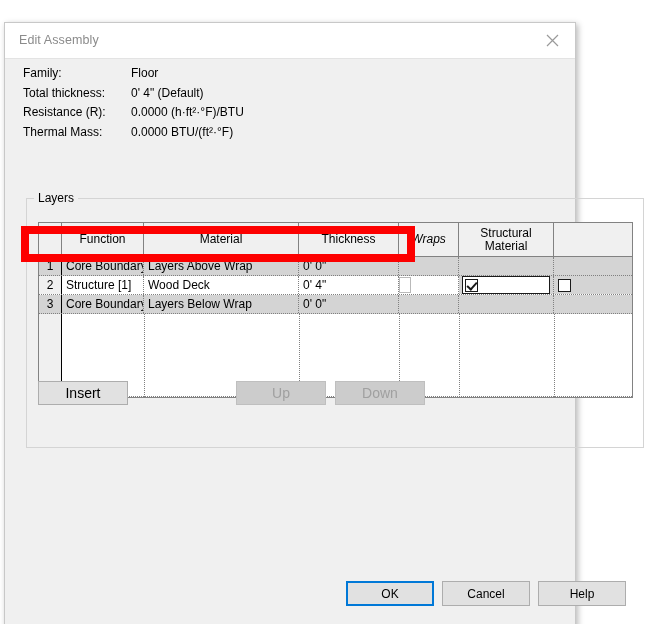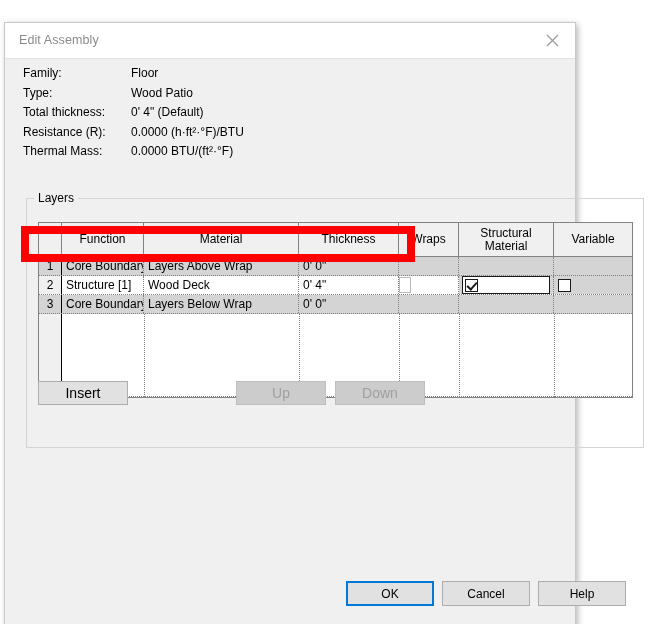--- a/index.html
+++ b/index.html
@@ -344,24 +344,20 @@
   </div>
 
   <div id="dialog-body">
 
     <div id="properties">
       <div class="prop-row">
         <span class="prop-label">Family:</span>
         <span class="prop-value">Floor</span>
       </div>
       <div class="prop-row">
-        <span class="prop-label">Type:</span>
-        <span class="prop-value">Wood Patio</span>
-      </div>
-      <div class="prop-row">
         <span class="prop-label">Total thickness:</span>
         <span class="prop-value">0'  4" (Default)</span>
       </div>
       <div class="prop-row">
         <span class="prop-label">Resistance (R):</span>
         <span class="prop-value">0.0000 (h·ft²·°F)/BTU</span>
       </div>
       <div class="prop-row">
         <span class="prop-label">Thermal Mass:</span>
         <span class="prop-value">0.0000 BTU/(ft²·°F)</span>
@@ -371,26 +367,25 @@
     <div id="layers-group"></div>
     <div id="layers-group-label">Layers</div>
 
     <div id="layers-table">
 
       <div class="tbl-row" id="thead">
         <div class="th" style="left:0px;width:23px;"></div>
         <div class="th" style="left:23px;width:82px;">Function</div>
         <div class="th" style="left:105px;width:155px;">Material</div>
         <div class="th" style="left:260px;width:100px;">Thickness</div>
-        <div class="th" style="left:360px;width:60px;">Wraps</div>
+        <div class="th" style="left:360px;width:60px;font-style:italic;">Wraps</div>
         <div class="th" style="left:420px;width:95px;flex-direction:column;">
           <span>Structural</span>
           <span>Material</span>
         </div>
-        <div class="th last" style="left:515px;width:78px;">Variable</div>
       </div>
 
       <div class="tbl-row drow row-shade" id="row-1" style="top:34px;">
         <div class="cell numcol row-shade" style="left:0px;width:23px;">1</div>
         <div class="cell row-shade" style="left:23px;width:82px;">Core Boundary</div>
         <div class="cell row-shade" style="left:105px;width:155px;">Layers Above Wrap</div>
         <div class="cell row-shade" style="left:260px;width:100px;">0'  0"</div>
         <div class="cell row-shade" style="left:360px;width:60px;"></div>
         <div class="cell row-shade" style="left:420px;width:95px;"></div>
         <div class="cell last row-shade" style="left:515px;width:78px;"></div>

